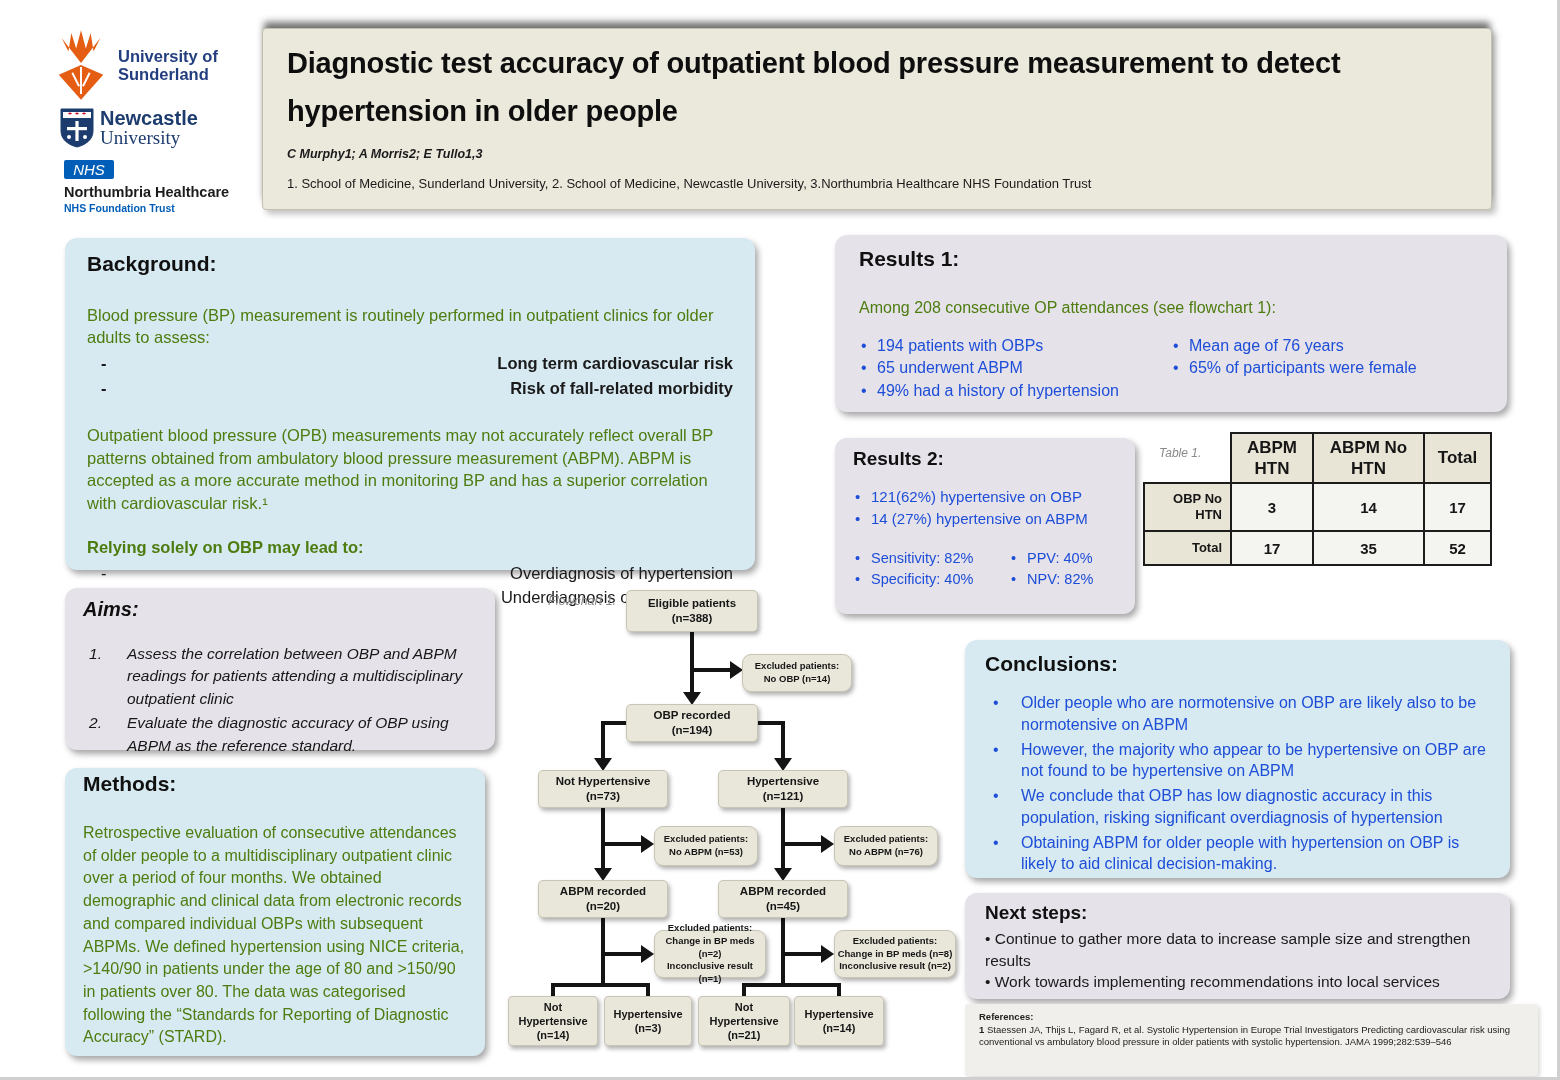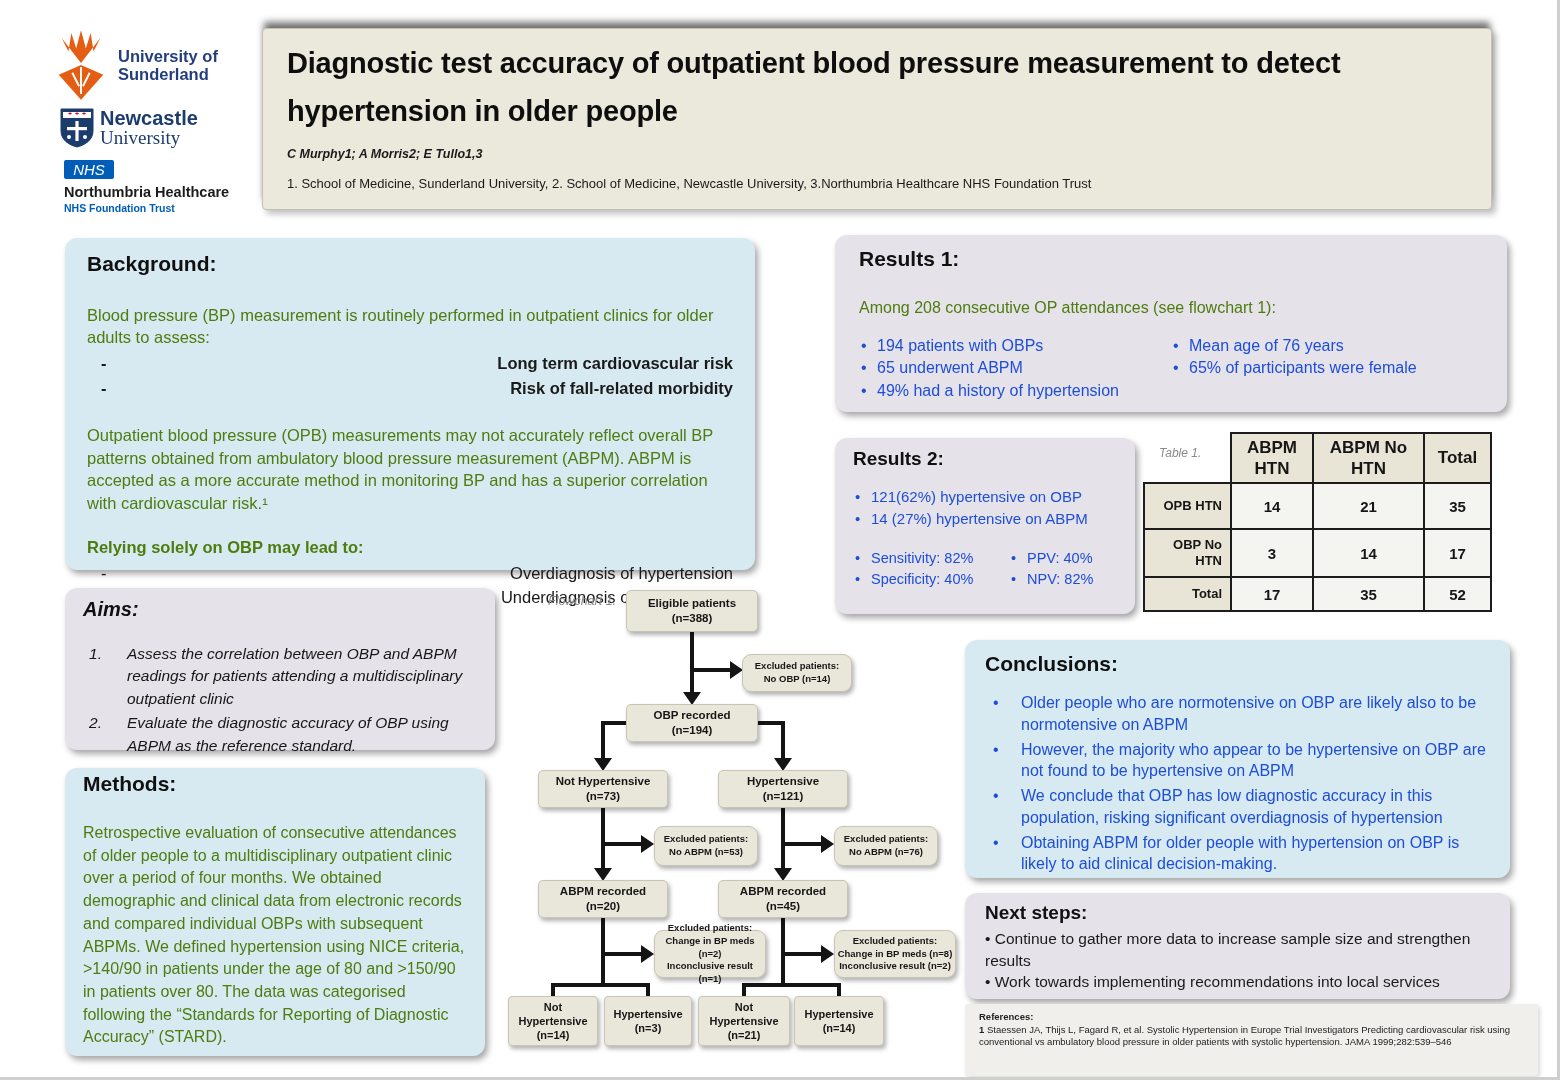--- a/index.html
+++ b/index.html
@@ -233,26 +233,20 @@
     </div>
   </section>
 
   <table class="t1">
     <tbody>
         <tr class="hr">
       <td class="corner"><span class="t1-label">Table 1.</span></td>
       <th class="ch">ABPM HTN</th>
       <th class="ch w2">ABPM No HTN</th>
       <th class="ch w3">Total</th>
-    </tr>
-    <tr class="r1">
-      <th class="rl">OPB HTN</th>
-      <td class="v">14</td>
-      <td class="v">21</td>
-      <td class="v">35</td>
     </tr>
     <tr class="r2">
       <th class="rl">OBP No HTN</th>
       <td class="v">3</td>
       <td class="v">14</td>
       <td class="v">17</td>
     </tr>
     <tr class="r3">
       <th class="rl">Total</th>
       <td class="v">17</td>

